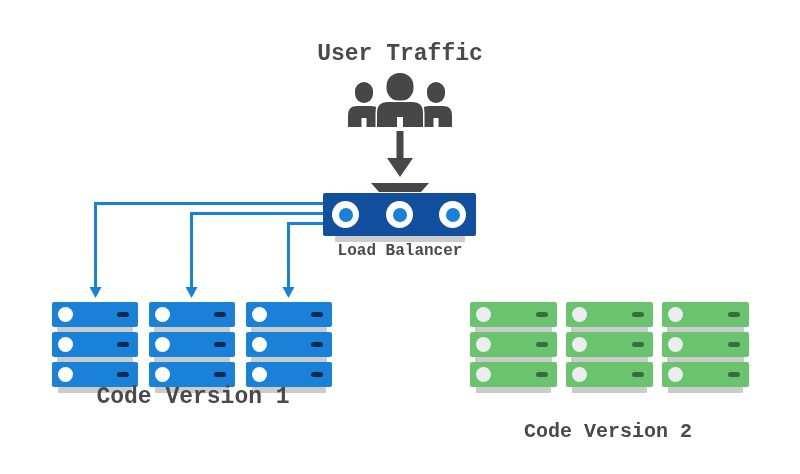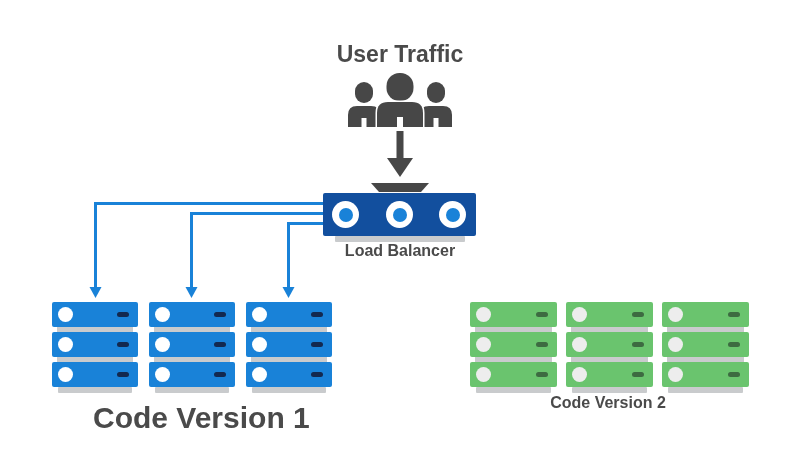--- a/index.html
+++ b/index.html
@@ -9,30 +9,30 @@
     --accent-blue:#1982d8;
     --blue-dash:#13294f;
     --server-green:#6ac46e;
     --green-dash:#3d6b41;
     --base-gray:#c9cbcd;
     --green-led:#ededed;
   }
   html,body{margin:0;padding:0;background:#fff;}
   .canvas{
     position:relative;width:800px;height:474px;background:#fff;overflow:hidden;
-    font-family:Liberation Sans, sans-serif;color:var(--text-gray);
+    font-family:Liberation Mono, monospace;color:var(--text-gray);
   }
   .label{
     position:absolute;text-align:center;font-weight:bold;
     color:var(--text-gray);letter-spacing:0px;white-space:nowrap;
   }
   .title-top{left:300px;top:41px;width:200px;font-size:23px;}
   .lb-label{left:300px;top:242px;width:200px;font-size:16px;}
-  .cluster-label-left{left:93px;top:401px;width:200px;font-size:30px;}
-  .cluster-label-right{left:508px;top:394px;width:200px;font-size:16px;}
+  .cluster-label-left{left:93px;top:384px;width:200px;font-size:23px;}
+  .cluster-label-right{left:508px;top:420px;width:200px;font-size:20px;}
 
   .abs{position:absolute;}
 
   
   .lb-box{
     position:absolute;left:323px;top:193px;width:153px;height:43px;
     background:var(--lb-blue);border-radius:2px;
   }
   .lb-port{
     position:absolute;top:8px;width:27px;height:27px;border-radius:50%;

